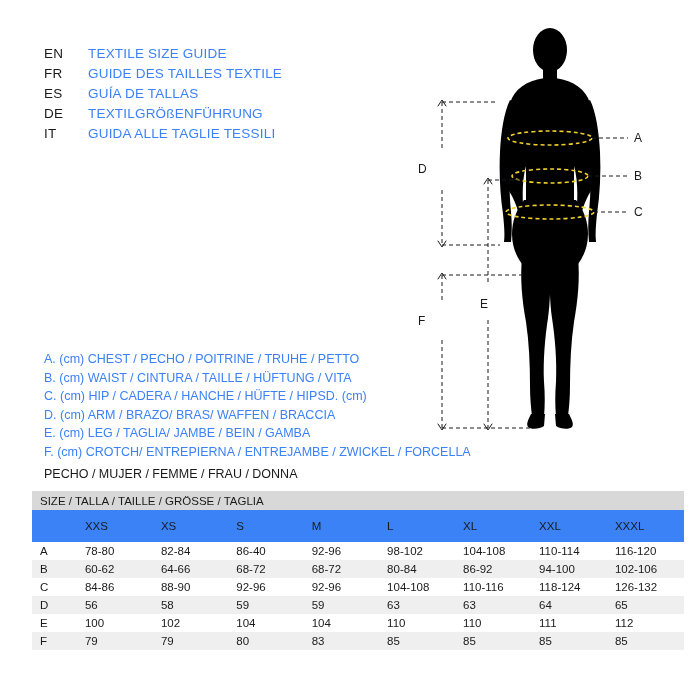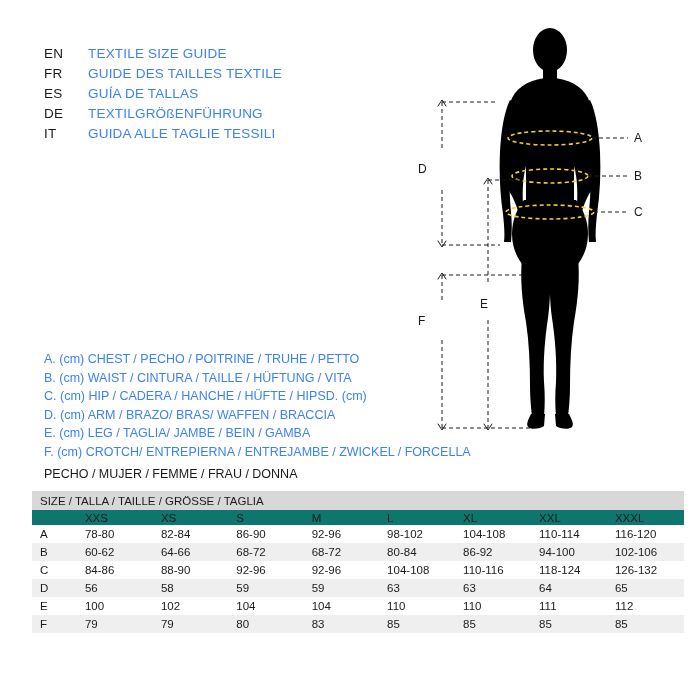--- a/index.html
+++ b/index.html
@@ -81,22 +81,22 @@
     height: 18px;
     vertical-align: middle;
     border: none;
   }
   tr.head-row td {
     background: #d8d8d8;
     height: 19px;
     font-size: 11.5px;
   }
   tr.sub-row td {
-    background: #0f766e;
-    height: 15px;
+    background: #3b82f6;
+    height: 32px;
   }
   tr.shaded td {
     background: #efefef;
   }
   tr.plain td {
     background: #ffffff;
   }
   .col-key { width: 42px; }
   .col-val { width: 76px; }
 
@@ -288,21 +288,21 @@
         <td class="col-val">L</td>
         <td class="col-val">XL</td>
         <td class="col-val">XXL</td>
         <td class="col-val">XXXL</td>
       </tr>
 
       <tr class="plain">
         <td class="col-key">A</td>
         <td>78-80</td>
         <td>82-84</td>
-        <td>86-90</td>
+        <td>86-40</td>
         <td>92-96</td>
         <td>98-102</td>
         <td>104-108</td>
         <td>110-114</td>
         <td>116-120</td>
       </tr>
 
       <tr class="shaded">
         <td class="col-key">B</td>
         <td>60-62</td>

